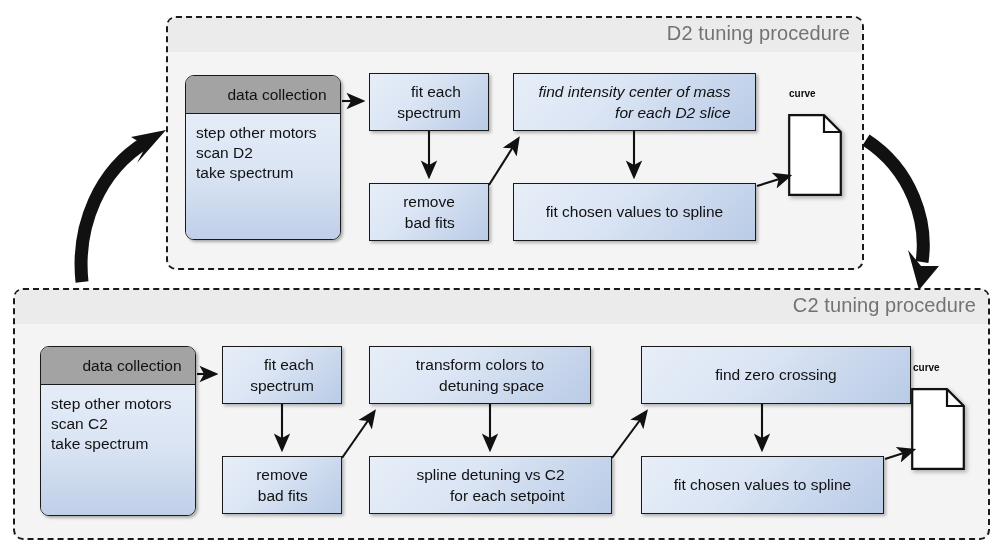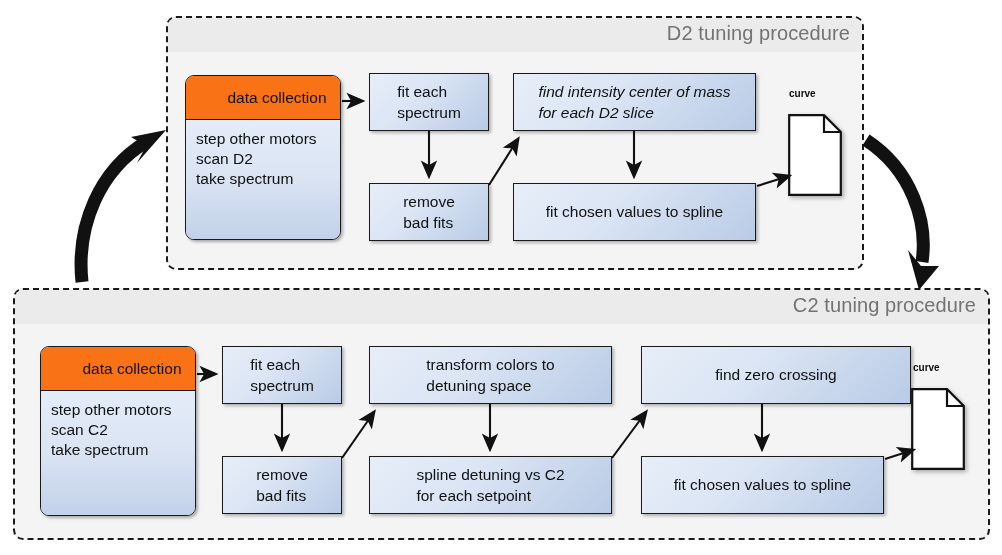--- a/index.html
+++ b/index.html
@@ -12,28 +12,28 @@
          background:#f4f4f4;box-sizing:border-box;}
   .panel-title-bar{position:absolute;left:0;top:0;right:0;height:34px;
          background:#ebebeb;border-radius:8px 8px 0 0;box-sizing:border-box;}
   .panel-title{position:absolute;right:12px;top:4px;font-size:20px;
          color:#737373;white-space:nowrap;letter-spacing:0.1px;}
 
   
   .box{position:absolute;box-sizing:border-box;border:1.6px solid #1a1a1a;
        background:linear-gradient(135deg,#e7eef8 0%,#dbe5f4 40%,#b9cbe6 100%);
        box-shadow:2px 2px 3px rgba(0,0,0,0.28);
-       display:flex;align-items:center;justify-content:center;text-align:left;
+       display:flex;align-items:center;justify-content:center;text-align:right;
        font-size:15.5px;line-height:1.38;color:#111;padding:2px 4px;}
 
   
   .obj{position:absolute;box-sizing:border-box;border:1.6px solid #1a1a1a;
        border-radius:9px;overflow:hidden;
        box-shadow:2px 2px 3px rgba(0,0,0,0.30);background:#dce6f4;}
-  .obj-head{height:44px;background:#f97316;border-bottom:1.6px solid #1a1a1a;
+  .obj-head{height:38px;background:#a3a3a3;border-bottom:1.6px solid #1a1a1a;
        display:flex;align-items:center;justify-content:center;
        font-size:15.5px;color:#111;box-sizing:border-box;padding-left:28px;}
   .obj-body{height:calc(100% - 35.6px);
        background:linear-gradient(180deg,#e4ecf8 0%,#dae4f3 45%,#bfcfe8 100%);
        padding:9px 0 0 10px;font-size:15.5px;line-height:1.30;color:#111;
        box-sizing:border-box;text-align:left;}
 
   
   .docicon{position:absolute;filter:drop-shadow(2px 2px 2px rgba(0,0,0,0.30));}
   .doclabel{position:absolute;font-size:10px;font-weight:bold;color:#0d0d0d;
@@ -94,21 +94,21 @@
       <div>take spectrum</div>
     </div>
   </div>
 
   <div class="box" style="left:222px;top:346px;width:120px;height:58px;white-space:pre-line;">fit each
 spectrum</div>
 
   <div class="box" style="left:222px;top:456px;width:120px;height:58px;white-space:pre-line;">remove
 bad fits</div>
 
-  <div class="box" style="left:369px;top:346px;width:243px;height:58px;white-space:pre-line;">transform colors to
+  <div class="box" style="left:369px;top:346px;width:222px;height:58px;white-space:pre-line;">transform colors to
 detuning space</div>
 
   <div class="box" style="left:369px;top:456px;width:243px;height:58px;white-space:pre-line;">spline detuning vs C2
 for each setpoint</div>
 
   <div class="box" style="left:641px;top:346px;width:270px;height:58px;white-space:pre-line;">find zero crossing</div>
 
   <div class="box" style="left:641px;top:456px;width:243px;height:58px;white-space:pre-line;">fit chosen values to spline</div>
 
   <div class="doclabel" style="left:913px;top:362px;">curve</div>

